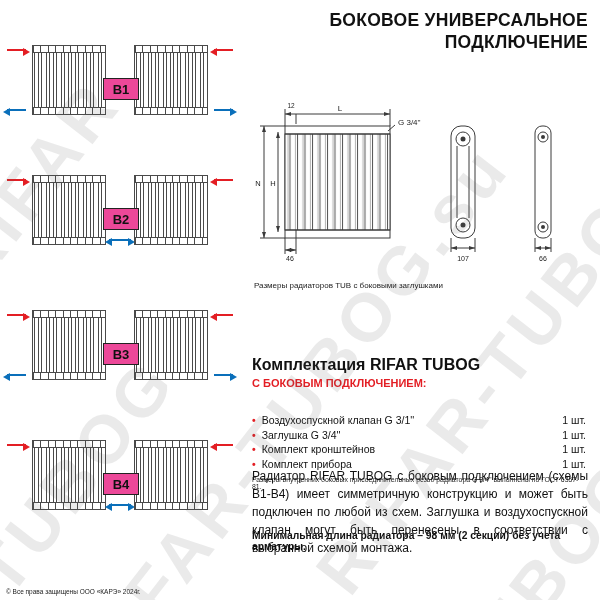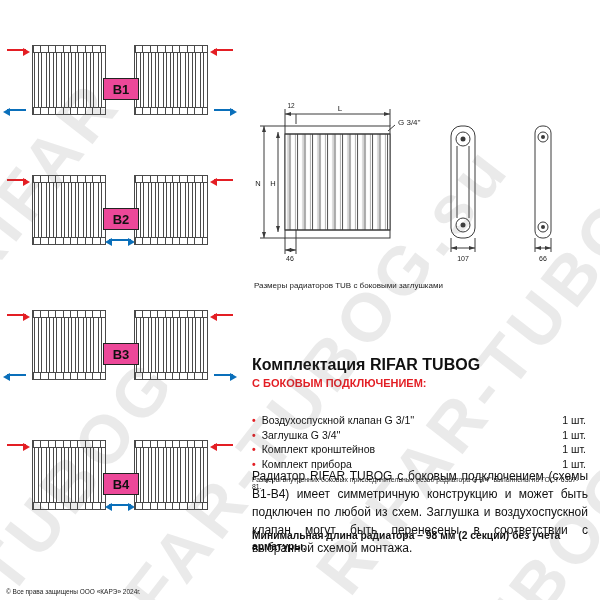--- a/index.html
+++ b/index.html
@@ -47,20 +47,24 @@
   .descr{position:absolute;left:252px;top:467px;width:336px;font-size:12px;line-height:1.5;
          text-align:justify;z-index:2;}
   .minlen{position:absolute;left:252px;top:530px;width:336px;font-size:10.3px;font-weight:bold;z-index:2;}
   .copyright{position:absolute;left:6px;top:588px;font-size:6.5px;color:#222;z-index:2;}
 </style>
 </head>
 <body>
 
 <div class="page">
 
+  <div class="title">
+    <div>БОКОВОЕ УНИВЕРСАЛЬНОЕ</div>
+    <div>ПОДКЛЮЧЕНИЕ</div>
+  </div>
 
   <div class="scheme-row" style="top:45px">
     <div class="rad rad1">
       <div class="manifold"></div>
       <div class="tubes"></div>
       <div class="manifold"></div>
     <div class="arrow red top-left right"></div>
         <div class="arrow blue bottom-left left"></div>
       </div>
     <div class="scheme-label">В1</div>

